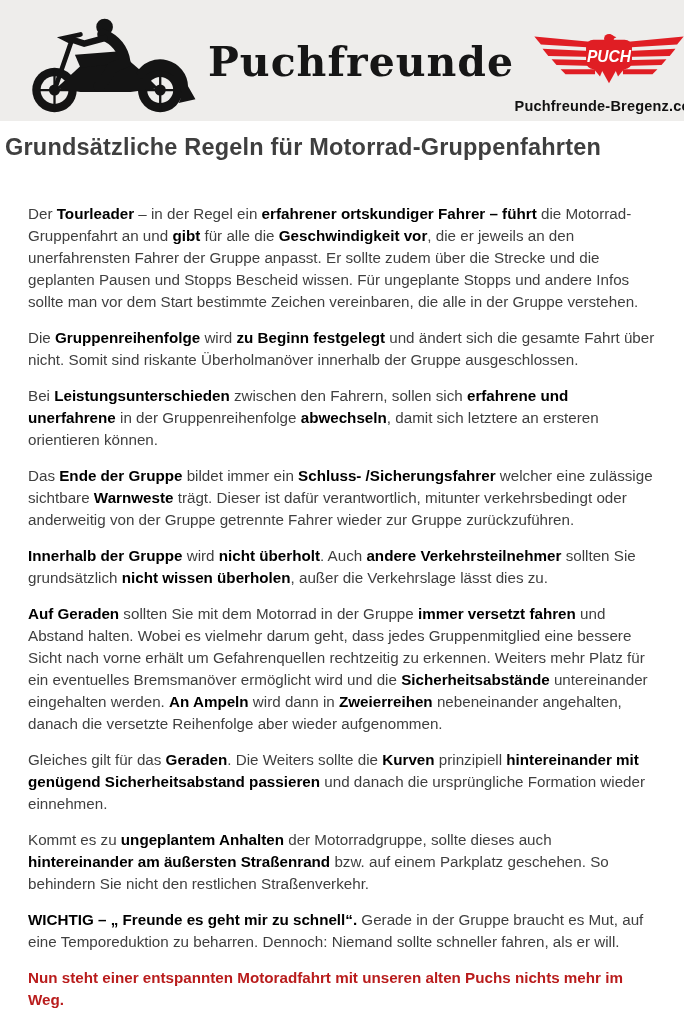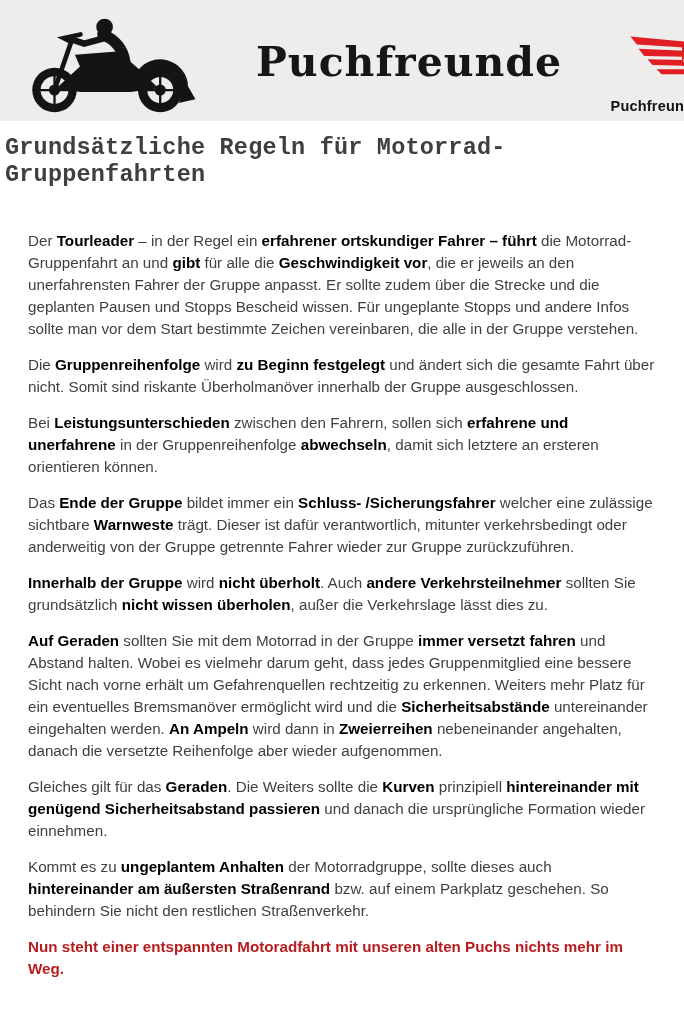--- a/index.html
+++ b/index.html
@@ -21,21 +21,20 @@
   .page{width:684px;height:1024px;background:#fff;position:relative;}
 
   
   .header{
     height:121px;
     background:var(--header-bg);
     display:flex;
     align-items:center;
     justify-content:space-between;
     padding:8px 12px 0 16px;
-    gap:48px;
   }
   .moto{width:192px;height:102px;flex:0 0 auto;}
   .club-name{
     flex:1 1 auto;
     text-align:center;
     font-family:"DejaVu Serif",serif;
     font-weight:700;
     color:var(--ink);
     line-height:1.08;
     font-size:41px;
@@ -57,21 +56,20 @@
     white-space:nowrap;
   }
 
   
   .page-title{
     font-size:23.5px;
     font-weight:700;
     color:var(--text-gray);
     margin:13px 6px 0 5px;
     letter-spacing:.2px;
-    font-family:Liberation Mono, monospace;
   }
 
   
   .content{
     margin:42px 26px 0 28px;
     font-size:15.2px;
     line-height:22px;
   }
   .content p{margin:0 0 14px 0;}
   .content strong{font-weight:700;color:#000000;}
@@ -148,16 +146,17 @@
 
   <div class="content">
       <p><span>Der </span><strong>Tourleader</strong><span> – in der Regel ein </span><strong>erfahrener ortskundiger Fahrer – führt</strong><span> die Motorrad-Gruppenfahrt an und </span><strong>gibt</strong><span> für alle die </span><strong>Geschwindigkeit vor</strong><span>, die er jeweils an den unerfahrensten Fahrer der Gruppe anpasst. Er sollte zudem über die Strecke und die geplanten Pausen und Stopps Bescheid wissen. Für ungeplante Stopps und andere Infos sollte man vor dem Start bestimmte Zeichen vereinbaren, die alle in der Gruppe verstehen.</span></p>
       <p><span>Die </span><strong>Gruppenreihenfolge</strong><span> wird </span><strong>zu Beginn festgelegt</strong><span> und ändert sich die gesamte Fahrt über nicht. Somit sind riskante Überholmanöver innerhalb der Gruppe ausgeschlossen.</span></p>
       <p><span>Bei </span><strong>Leistungsunterschieden</strong><span> zwischen den Fahrern, sollen sich </span><strong>erfahrene und unerfahrene</strong><span> in der Gruppenreihenfolge </span><strong>abwechseln</strong><span>, damit sich letztere an ersteren orientieren können.</span></p>
       <p><span>Das </span><strong>Ende der Gruppe</strong><span> bildet immer ein </span><strong>Schluss- /Sicherungsfahrer</strong><span> welcher eine zulässige sichtbare </span><strong>Warnweste</strong><span> trägt. Dieser ist dafür verantwortlich, mitunter verkehrsbedingt oder anderweitig von der Gruppe getrennte Fahrer wieder zur Gruppe zurückzuführen.</span></p>
       <p><strong>Innerhalb der Gruppe</strong><span> wird </span><strong>nicht überholt</strong><span>. Auch </span><strong>andere Verkehrsteilnehmer</strong><span> sollten Sie grundsätzlich </span><strong>nicht wissen überholen</strong><span>, außer die Verkehrslage lässt dies zu.</span></p>
       <p><strong>Auf Geraden</strong><span> sollten Sie mit dem Motorrad in der Gruppe </span><strong>immer versetzt fahren</strong><span> und Abstand halten. Wobei es vielmehr darum geht, dass jedes Gruppenmitglied eine bessere Sicht nach vorne erhält um Gefahrenquellen rechtzeitig zu erkennen. Weiters mehr Platz für ein eventuelles Bremsmanöver ermöglicht wird und die </span><strong>Sicherheitsabstände</strong><span> untereinander eingehalten werden. </span><strong>An Ampeln</strong><span> wird dann in </span><strong>Zweierreihen</strong><span> nebeneinander angehalten, danach die versetzte Reihenfolge aber wieder aufgenommen.</span></p>
       <p><span>Gleiches gilt für das </span><strong>Geraden</strong><span>. Die Weiters sollte die </span><strong>Kurven</strong><span> prinzipiell </span><strong>hintereinander mit genügend Sicherheitsabstand passieren</strong><span> und danach die ursprüngliche Formation wieder einnehmen.</span></p>
       <p><span>Kommt es zu </span><strong>ungeplantem Anhalten</strong><span> der Motorradgruppe, sollte dieses auch </span><strong>hintereinander am äußersten Straßenrand</strong><span> bzw. auf einem Parkplatz geschehen. So behindern Sie nicht den restlichen Straßenverkehr.</span></p>
+      <p><strong>WICHTIG – „ Freunde es geht mir zu schnell“.</strong><span> Gerade in der Gruppe braucht es Mut, auf eine Temporeduktion zu beharren. Dennoch: Niemand sollte schneller fahren, als er will.</span></p>
       <p class="alert" style="color: #b91c1c;"><strong>Nun steht einer entspannten Motoradfahrt mit unseren alten Puchs nichts mehr im Weg.</strong></p>
     </div>
 
 </div>
 
 </body></html>

